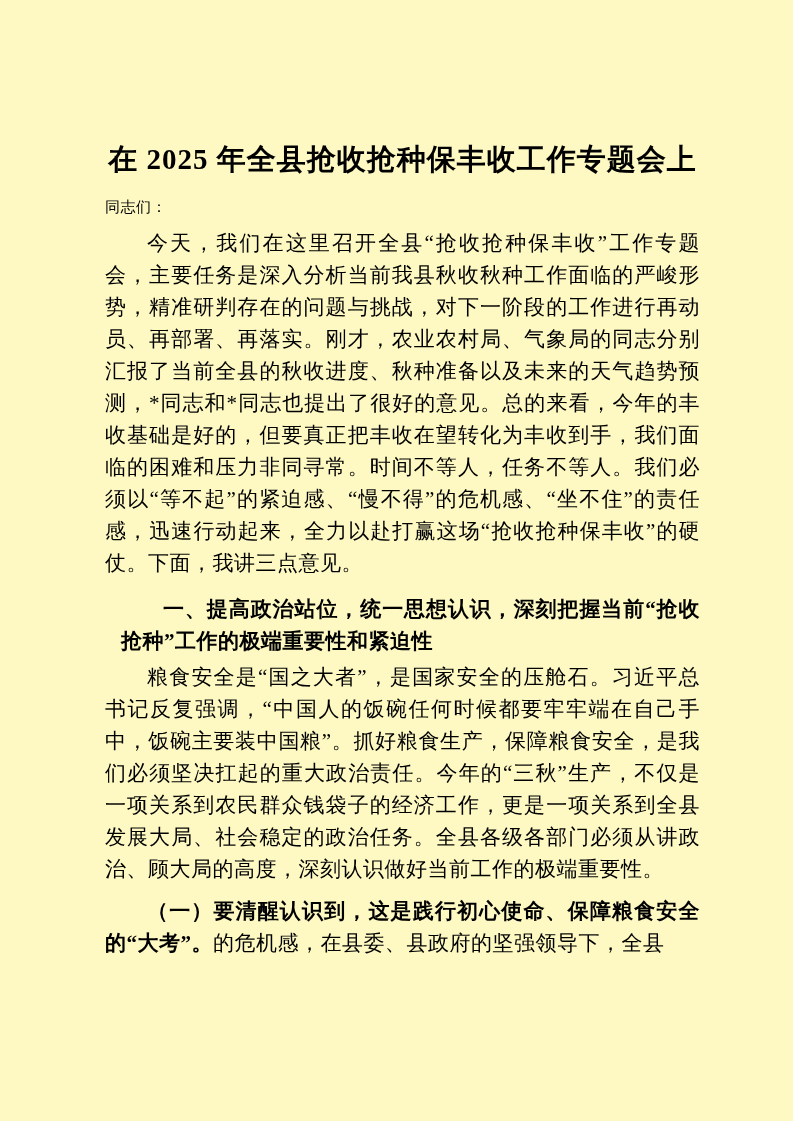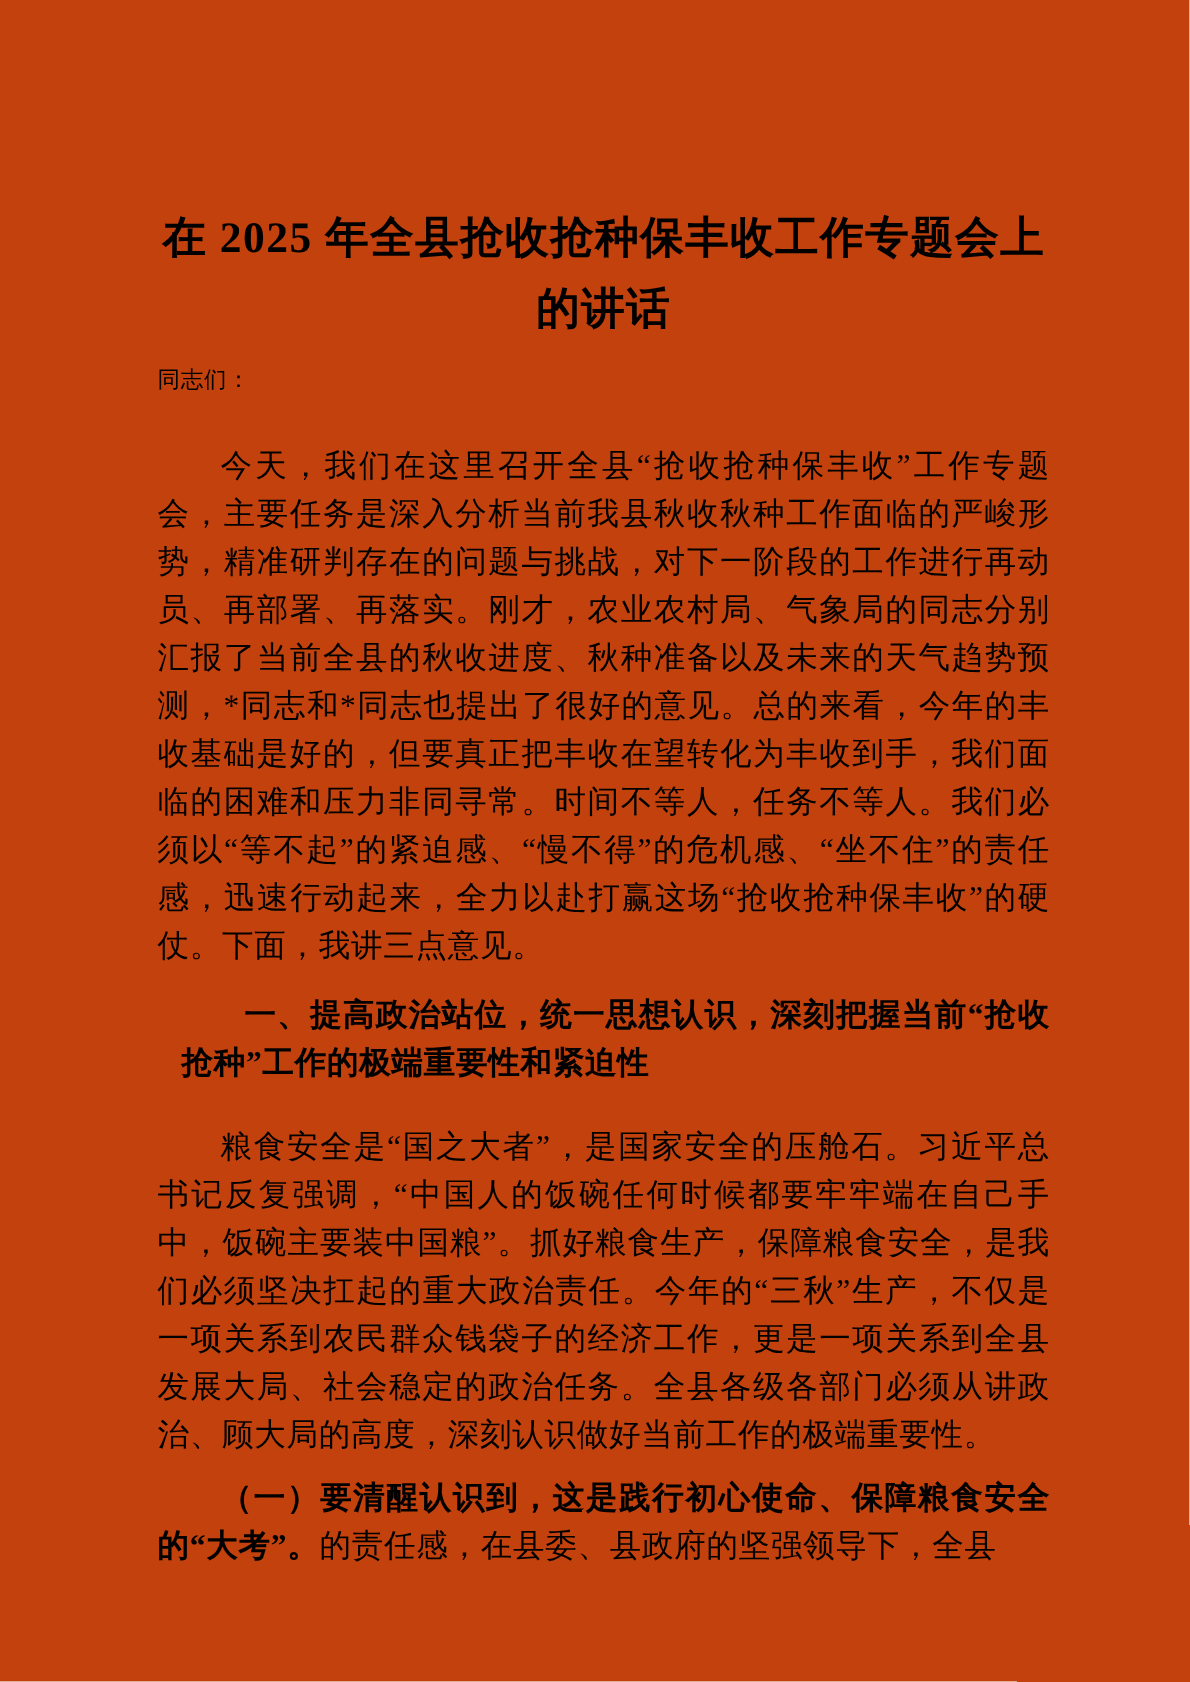--- a/index.html
+++ b/index.html
@@ -4,21 +4,21 @@
 <style>
   html, body {
     margin: 0;
     padding: 0;
     background: #ffffff;
   }
   .page {
     position: relative;
     width: 793px;
     height: 1121px;
-    background: #c2410c;
+    background: #fef9c3;
     overflow: hidden;
     font-family: "Liberation Serif", "DejaVu Serif", serif;
     color: #000000;
   }
   .content {
     position: absolute;
     left: 105px;
     top: 0;
     width: 595px;
   }
@@ -33,21 +33,21 @@
   .doc-title .title-line {
     display: block;
   }
   .salutation {
     margin: 8px 0 0 0;
     font-size: 15px;
     line-height: 32px;
     letter-spacing: 0.5px;
   }
   .body-para {
-    margin: 24px 0 0 0;
+    margin: 4px 0 0 0;
     font-size: 21px;
     line-height: 32px;
     text-align: justify;
     text-indent: 2em;
     letter-spacing: 0.5px;
   }
   .section-heading {
     margin: 14px 0 0 16px;
     font-size: 21px;
     font-weight: bold;
@@ -64,29 +64,28 @@
   }
 </style>
 </head>
 <body>
 
 <div class="page">
   <div class="content">
 
     <h1 class="doc-title">
       <span class="title-line">在 2025 年全县抢收抢种保丰收工作专题会上</span>
-      <span class="title-line">的讲话</span>
     </h1>
 
     <p class="salutation">同志们：</p>
 
     <p class="body-para">今天，我们在这里召开全县“抢收抢种保丰收”工作专题会，主要任务是深入分析当前我县秋收秋种工作面临的严峻形势，精准研判存在的问题与挑战，对下一阶段的工作进行再动员、再部署、再落实。刚才，农业农村局、气象局的同志分别汇报了当前全县的秋收进度、秋种准备以及未来的天气趋势预测，*同志和*同志也提出了很好的意见。总的来看，今年的丰收基础是好的，但要真正把丰收在望转化为丰收到手，我们面临的困难和压力非同寻常。时间不等人，任务不等人。我们必须以“等不起”的紧迫感、“慢不得”的危机感、“坐不住”的责任感，迅速行动起来，全力以赴打赢这场“抢收抢种保丰收”的硬仗。下面，我讲三点意见。</p>
 
     <h2 class="section-heading">一、提高政治站位，统一思想认识，深刻把握当前“抢收抢种”工作的极端重要性和紧迫性</h2>
 
     <p class="body-para">粮食安全是“国之大者”，是国家安全的压舱石。习近平总书记反复强调，“中国人的饭碗任何时候都要牢牢端在自己手中，饭碗主要装中国粮”。抓好粮食生产，保障粮食安全，是我们必须坚决扛起的重大政治责任。今年的“三秋”生产，不仅是一项关系到农民群众钱袋子的经济工作，更是一项关系到全县发展大局、社会稳定的政治任务。全县各级各部门必须从讲政治、顾大局的高度，深刻认识做好当前工作的极端重要性。</p>
 
     <p class="body-para subpoint-para">
-      <strong>（一）要清醒认识到，这是践行初心使命、保障粮食安全的“大考”。</strong><span>的责任感，在县委、县政府的坚强领导下，全县</span>
+      <strong>（一）要清醒认识到，这是践行初心使命、保障粮食安全的“大考”。</strong><span>的危机感，在县委、县政府的坚强领导下，全县</span>
     </p>
 
   </div>
 </div>
 
 </body></html>

